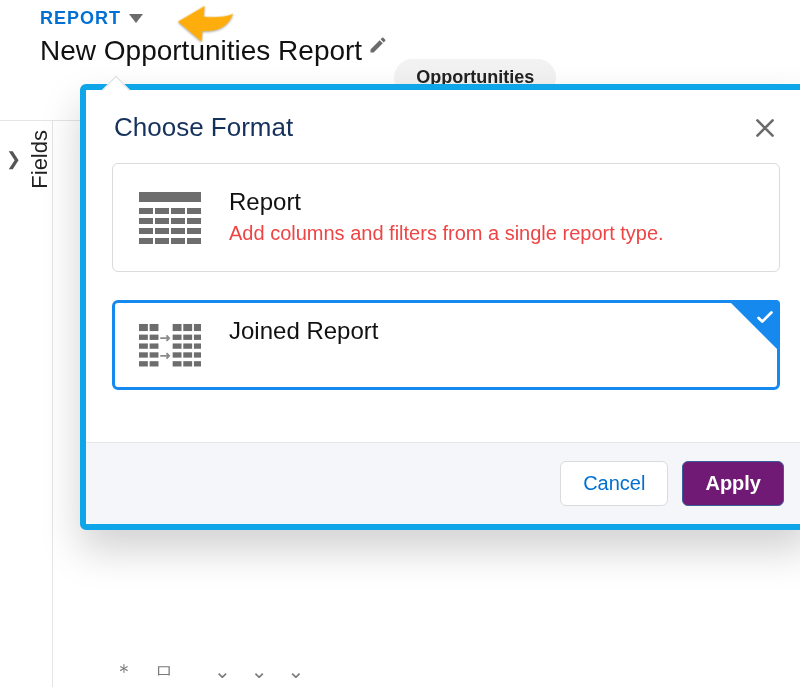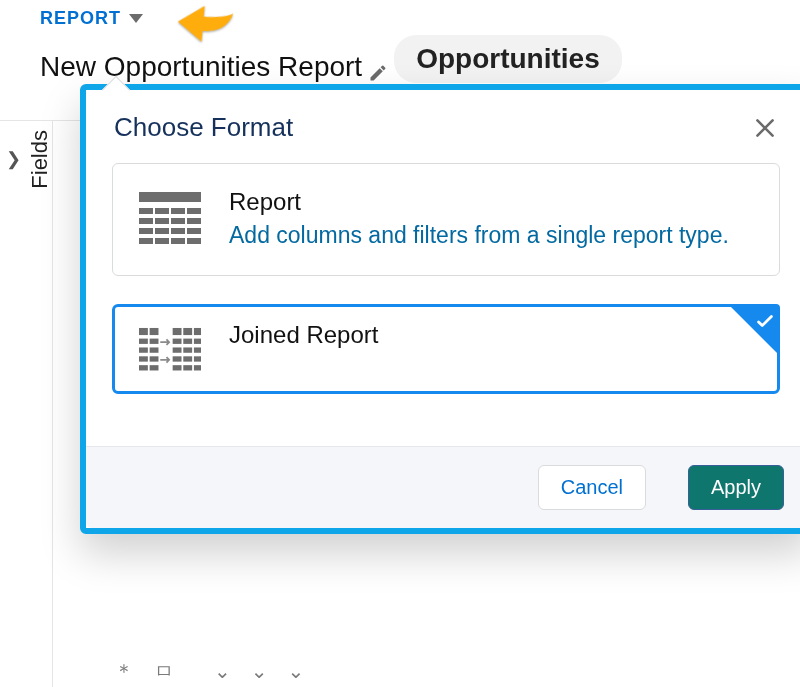--- a/index.html
+++ b/index.html
@@ -3,23 +3,23 @@
   <meta charset="utf-8">
   <style>
     * { box-sizing: border-box; margin: 0; padding: 0; }
     html, body { width: 800px; height: 687px; font-family: -apple-system, "Segoe UI", Helvetica, Arial, sans-serif; background: #fff; overflow: hidden; }
 
     
     .bg { position: absolute; inset: 0; }
     .bg-top { padding: 8px 0 0 40px; }
     .rpt-label { color: #0070d2; font-size: 18px; font-weight: 700; letter-spacing: 1px; display: inline-flex; align-items: center; gap: 8px; cursor: pointer; }
     .caret { width: 0; height: 0; border-left: 7px solid transparent; border-right: 7px solid transparent; border-top: 9px solid #6b6b6b; }
-    .bg-title-row { display: flex; align-items: flex-end; gap: 6px; margin-top: 6px; font-size: 28px; color: #111; }
+    .bg-title-row { display: flex; align-items: flex-start; gap: 6px; margin-top: 6px; font-size: 28px; color: #111; }
     .edit-pencil { width: 20px; height: 20px; color: #6b6b6b; }
-    .pill { background: #f2f2f2; border-radius: 22px; padding: 8px 22px; font-size: 28px; font-weight: 600; color: #222; }
+    .pill { background: #f2f2f2; border-radius: 22px; padding: 8px 22px; font-size: 18px; font-weight: 600; color: #222; margin-top: 24px; }
     .fields-rail { position: absolute; left: 6px; top: 130px; display: flex; align-items: center; gap: 6px; transform-origin: left top; }
     .fields-rail .rot { writing-mode: vertical-rl; transform: rotate(180deg); font-size: 22px; color: #222; }
     .fields-rail .chev { font-size: 18px; color: #555; }
     .thin-border { position: absolute; left: 52px; top: 120px; bottom: 0; width: 1px; background: #e5e5e5; }
     .thin-border2 { position: absolute; left: 0; right: 0; top: 120px; height: 1px; background: #e5e5e5; }
 
     
     .ptr { position: absolute; width: 58px; height: 44px; color: #ffad0d; }
     .ptr svg { width: 100%; height: 100%; filter: drop-shadow(0 1px 1px rgba(0,0,0,.35)); }
 
@@ -28,29 +28,29 @@
     .modal-notch { position: absolute; top: -10px; left: 20px; width: 20px; height: 20px; background: #fff; border-left: 1px solid #d9dbdd; border-top: 1px solid #d9dbdd; transform: rotate(45deg); }
     .modal-head { display: flex; align-items: center; justify-content: space-between; padding: 22px 28px 10px 28px; }
     .modal-title { color: #16325c; font-size: 26px; font-weight: 400; }
     .close-x { width: 26px; height: 26px; color: #6b6b6b; cursor: pointer; }
 
     .modal-body { padding: 10px 26px 24px 26px; }
     .opt { border: 1px solid #d9dbdd; border-radius: 6px; padding: 24px 26px; display: flex; gap: 28px; align-items: flex-start; position: relative; background: #fff; cursor: pointer; margin-bottom: 28px; }
     .opt.selected { border: 3px solid #1589ee; padding: 14px 24px; }
     .opt .icon { width: 62px; height: 52px; color: #6d6d6d; flex: 0 0 auto; margin-top: 4px; }
     .opt h3 { font-size: 24px; color: #111; font-weight: 400; margin-bottom: 4px; }
-    .opt p  { font-size: 23px; color: #0369a1; line-height: 1.35; }
+    .opt p  { font-size: 20px; color: #ef4444; line-height: 1.35; }
     .corner-check { position: absolute; top: -3px; right: -3px; width: 52px; height: 52px; }
     .corner-check::before { content: ""; position: absolute; inset: 0; background: #1589ee; clip-path: polygon(100% 0, 0 0, 100% 100%); border-top-right-radius: 4px; }
     .corner-check svg { position: absolute; top: 6px; right: 4px; width: 22px; height: 22px; color: #fff; }
 
     .modal-foot { background: #f4f6f9; border-top: 1px solid #e5e7ea; padding: 18px 22px; display: flex; justify-content: flex-end; gap: 14px; border-radius: 0 0 6px 6px; }
-    .btn { font-size: 20px; padding: 10px 22px; border-radius: 6px; cursor: pointer; margin-left: 28px; }
+    .btn { font-size: 20px; padding: 10px 22px; border-radius: 6px; cursor: pointer; }
     .btn-cancel { background: #fff; border: 1px solid #d9dbdd; color: #0070d2; }
-    .btn-apply  { background: #0f766e; border: 1px solid #385f99; color: #fff; font-weight: 400; }
+    .btn-apply  { background: #701a75; border: 1px solid #385f99; color: #fff; font-weight: 700; }
 
     
     svg { display: block; }
     .probable { position: absolute; left: 114px; bottom: 2px; color: #7a7a7a; font-size: 20px; font-family: Georgia, serif; }
   </style>
 </head>
 <body>
 
 <div class="bg">
   <div class="bg-top">

